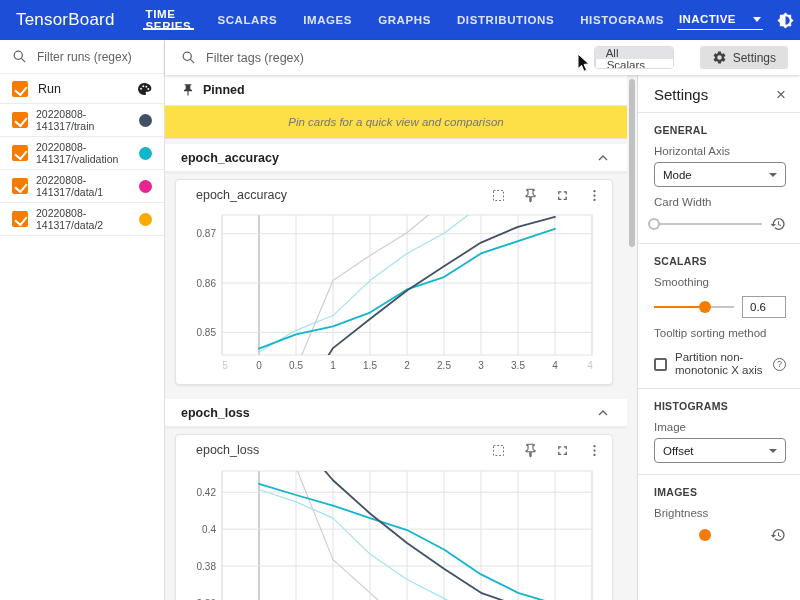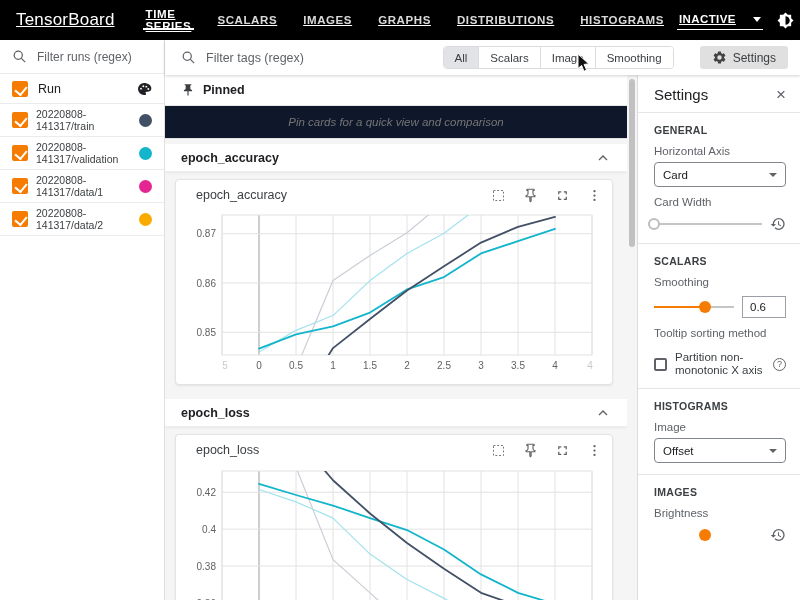--- a/index.html
+++ b/index.html
@@ -1,21 +1,21 @@
 <!DOCTYPE html>
 <html><head>
 <meta charset="utf-8">
 <style>
   * { box-sizing: border-box; margin: 0; padding: 0; }
   html,body { width:800px; height:600px; overflow:hidden;
     font-family:"Liberation Sans", sans-serif; background:#fff; color:#202124; }
   .app { width:800px; height:600px; display:flex; flex-direction:column; overflow:hidden; position:relative; }
 
   
-  .hdr { height:40px; background:#000000; display:flex; align-items:center; flex:none; color:#fff;text-decoration:underline; }
+  .hdr { height:40px; background:#1d4ed8; display:flex; align-items:center; flex:none; color:#fff; }
   .logo { font-size:17px; font-weight:500; padding:0 18px 0 16px; letter-spacing:.2px; }
   .nav { display:flex; height:56px;align-items:center; }
   .tab { position:relative; display:flex; align-items:center; padding:0 13px; font-size:11.5px; font-weight:700;
          letter-spacing:.6px; color:rgba(255,255,255,.85); cursor:pointer; }
   .tab.active { color:#fff; }
   .tab.active::after { content:""; position:absolute; left:10px; right:10px; bottom:2px; height:2px; background:#fff; }
   .hdr-right { margin-left:auto; display:flex; align-items:center; gap:14px; padding-right:14px; }
   .status-sel { position:relative; width:86px; font-size:11.5px; font-weight:700; letter-spacing:.4px;
                 border-bottom:1px solid #fff; padding:3px 2px 4px; display:flex; align-items:center; }
   .status-sel .tri { margin-left:auto; width:0; height:0; border-left:4px solid transparent; border-right:4px solid transparent; border-top:5px solid #fff; }
@@ -39,37 +39,37 @@
       border:solid #fff; border-width:0 2px 2px 0; transform:rotate(40deg); }
   .cb.small { width:13px; height:13px; border-width:2px; }
   .cb.small.checked::after { left:2px; top:0px; width:5px; height:8px; }
 
   .rightcol { flex:1; display:flex; flex-direction:column; min-width:0; }
 
   
   .tagbar { height:35px; flex:none; background:#fff; display:flex; align-items:center; padding:0 12px 0 16px;
             box-shadow:0 1px 3px rgba(0,0,0,.18); position:relative; z-index:5; }
   .tagbar .ph { font-size:12.5px; color:#5f6368; margin-left:10px; }
-  .fgroup { margin-left:auto; display:flex; border:1px solid #dadce0; border-radius:4px; overflow:hidden; height:23px; }
+  .fgroup { margin-left:auto; display:flex; border:1px solid #dadce0; border-radius:4px; overflow:hidden; height:23px;flex-direction:column; }
   .fbtn { font-size:11.5px; color:#3c4043; padding:0 11px; display:flex; align-items:center; background:#fff;
           border-left:1px solid #dadce0; cursor:pointer; white-space:nowrap; }
   .fbtn:first-child { border-left:none; }
   .fbtn.sel { background:#e1e3e6; }
   .settings-btn { margin-left:26px; height:23px; background:#e0e0e0; border-radius:3px; display:flex; align-items:center;
                   gap:6px; padding:0 12px; font-size:12px; font-weight:500; color:#3c4043; cursor:pointer; }
   .settings-btn svg { width:15px; height:15px; fill:#424242; }
 
   .lower { flex:1; display:flex; min-height:0; }
 
   
   .main { flex:1; min-width:0; background:#f5f5f5; position:relative; overflow:hidden; }
   .pinbar { background:#fff; height:31px; display:flex; align-items:center; padding:0 16px; border-bottom:1px solid #e8e8e8; }
   .pinbar svg { width:14px; height:14px; fill:#3c4043; }
   .pinbar .t { font-size:12.5px; font-weight:700; margin-left:8px; }
-  .hint { height:33px; background:#0f172a; display:flex; align-items:center; justify-content:center;
+  .hint { height:33px; background:#fde047; display:flex; align-items:center; justify-content:center;
           font-size:11.5px; font-style:italic; color:#757575; border-bottom:1px solid #e2e2e2; }
   .sect-hdr { background:#fff; height:28px; display:flex; align-items:center; padding:0 16px; margin-top:5px;
               border-bottom:1px solid #eee; box-shadow:0 1px 2px rgba(0,0,0,.06); }
   .sect-hdr .t { font-size:12.5px; font-weight:700; }
   .sect-hdr svg { margin-left:auto; width:16px; height:16px; stroke:#5f6368; fill:none; stroke-width:2; }
   .sect-body { padding:7px 10px 9px; }
   .card { background:#fff; border:1px solid #e3e3e3; border-radius:4px; box-shadow:0 1px 2px rgba(0,0,0,.08);
           width:438px; padding:0 0 8px 0; }
   .card-top { display:flex; align-items:center; height:30px; padding:0 10px 0 20px; }
   .card-title { font-size:12.5px; color:#3c4043; }
@@ -384,21 +384,21 @@
         <div class="panel">
           <div class="panel-hdr">
             <span class="t">Settings</span>
             <span class="x">×</span>
           </div>
 
           <div class="psec">
             <div class="phead">GENERAL</div>
             <div class="plabel">Horizontal Axis</div>
             <div class="pselect">
-              <span>Card</span>
+              <span>Mode</span>
               <span class="tri"></span>
             </div>
             <div class="plabel">Card Width</div>
             <div class="sliderrow">
               <div class="slider">
                 <div class="track"></div>
                 <div class="th hollow" style="left: 0%;"></div>
               </div>
               <span class="resetbtn">
                 <svg viewBox="0 0 24 24">

